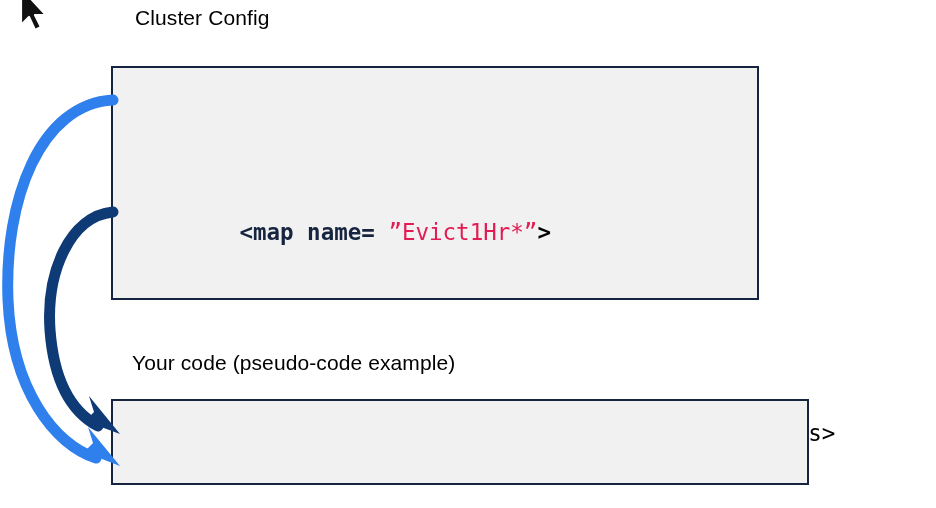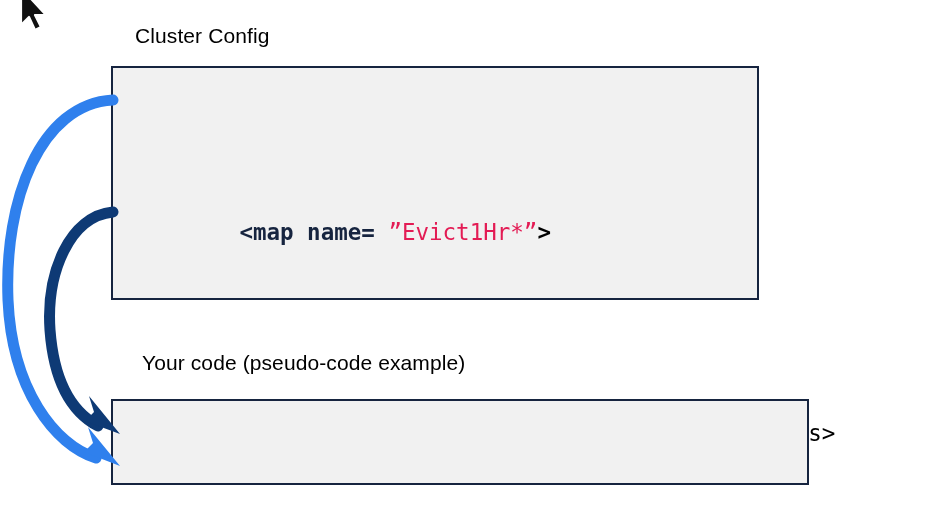--- a/index.html
+++ b/index.html
@@ -18,22 +18,22 @@
 
   
   .heading {
     position: absolute;
     font-family: "Liberation Sans", sans-serif;
     font-size: 21px;
     color: #000000;
     white-space: pre;
     letter-spacing: 0.1px;
   }
-  #heading-cluster-config { left: 135px; top: 24px; }
-  #heading-your-code      { left: 132px; top: 351px; margin-left: 10px; }
+  #heading-cluster-config { left: 135px; top: 6px; }
+  #heading-your-code      { left: 132px; top: 351px; }
 
   
   .code-box {
     position: absolute;
     background: #F1F1F1;
     border: 2px solid #16243F;
     box-sizing: border-box;
   }
   #cluster-config-box {
     left: 111px;

